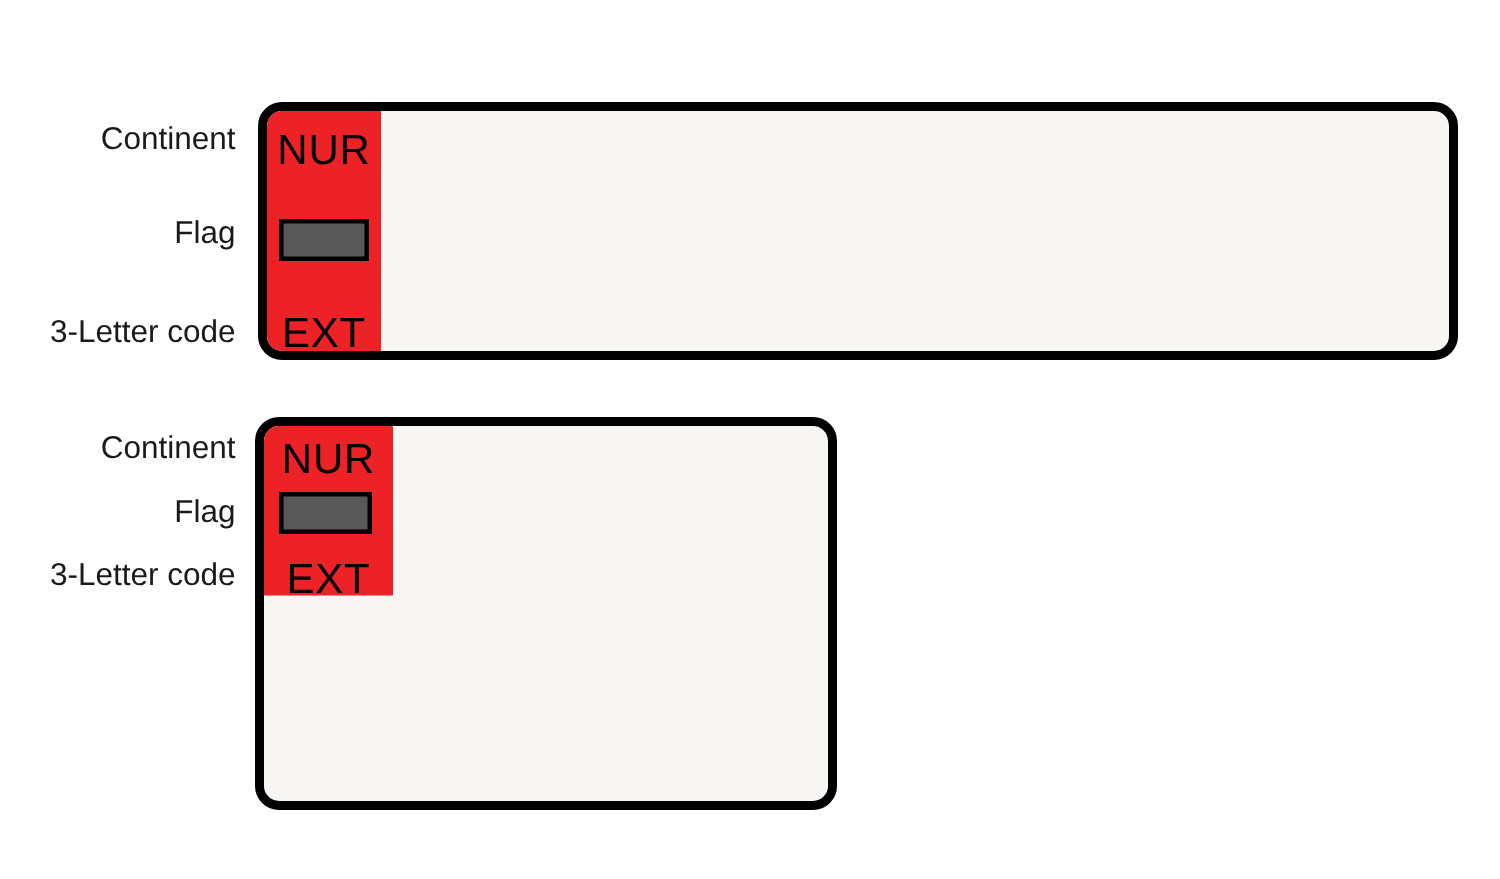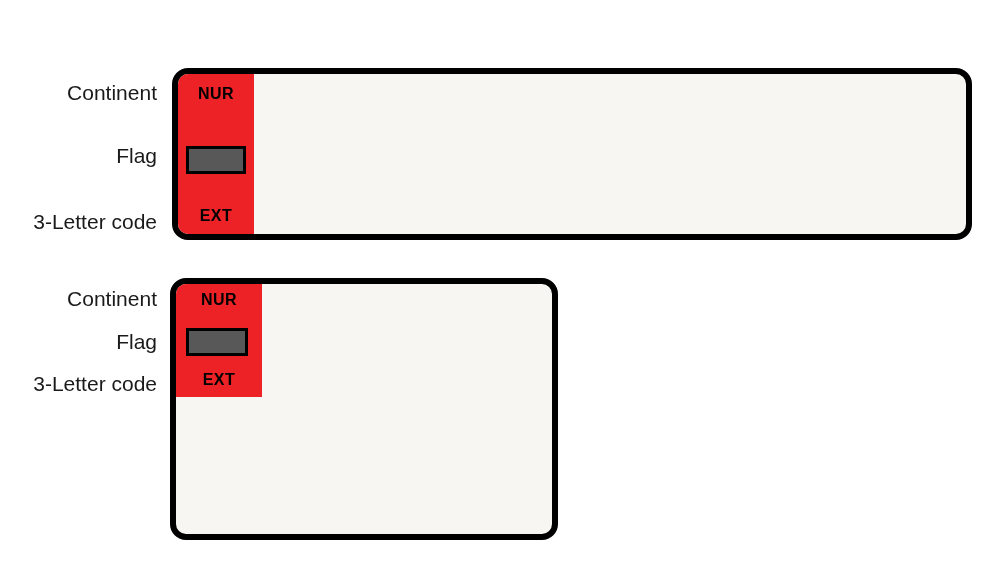--- a/index.html
+++ b/index.html
@@ -50,22 +50,22 @@
     box-sizing: border-box;
     overflow: hidden;
   }
 
   .red-strip .code {
     position: absolute;
     left: 0;
     width: 100%;
     text-align: center;
     color: #000000;
-    font-weight: bold;
-    font-size: 16px;
+    font-weight: normal;
+    font-size: 28px;
     font-family: "Liberation Sans", sans-serif;
     letter-spacing: 0.5px;
     line-height: 1;
   }
 
   .flag-swatch {
     position: absolute;
     background: #585858;
     border: 3px solid #000000;
     box-sizing: border-box;

